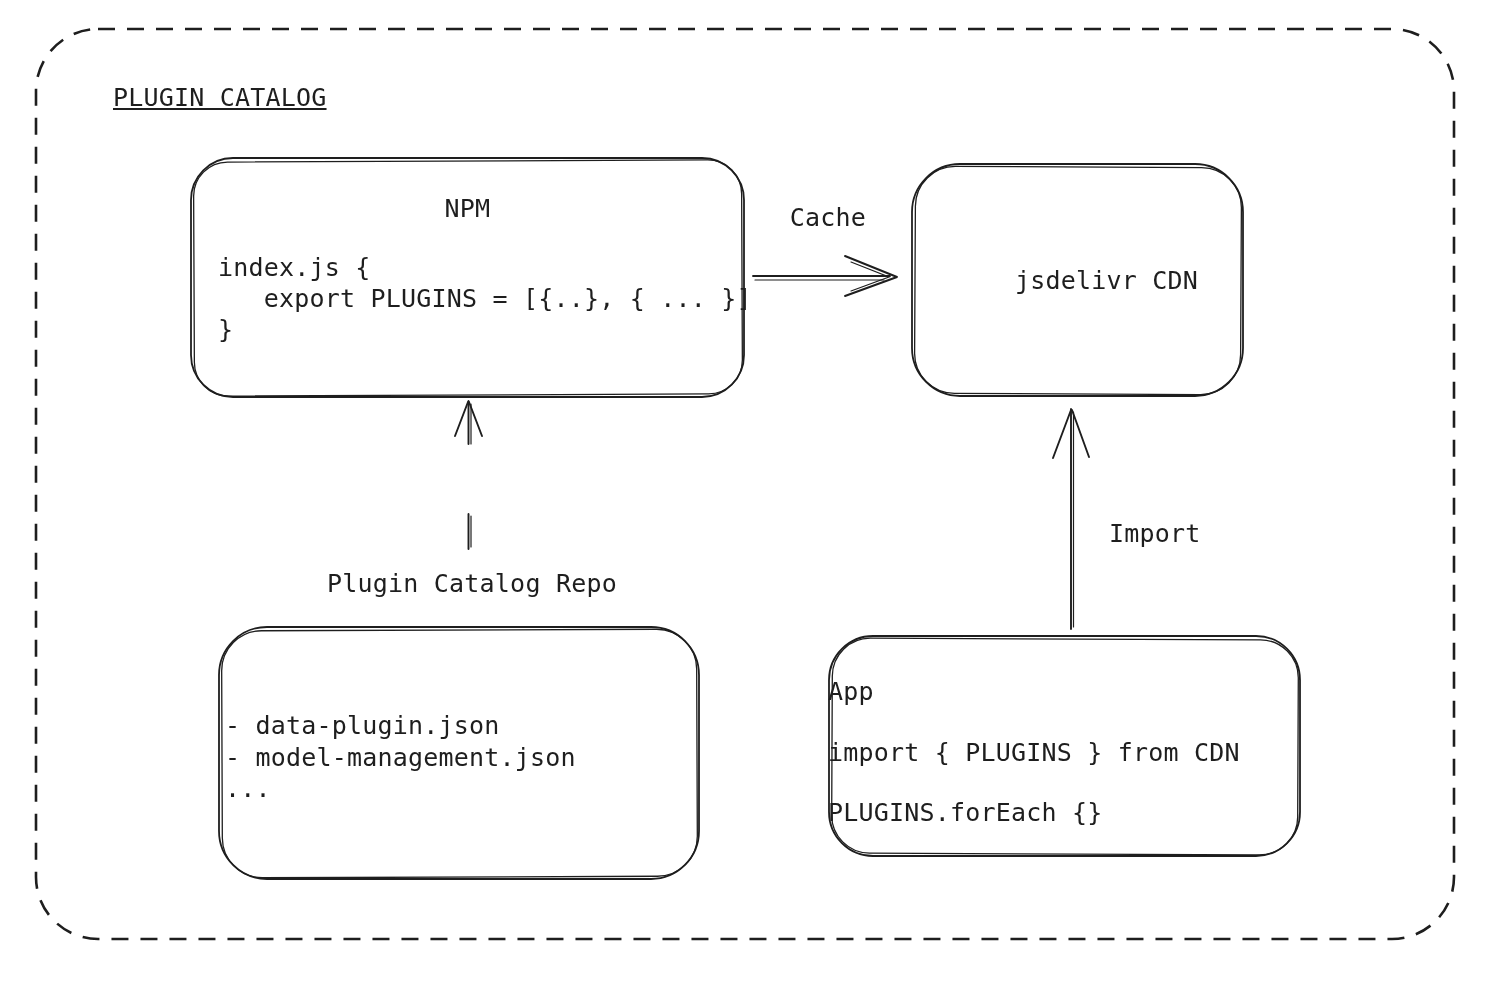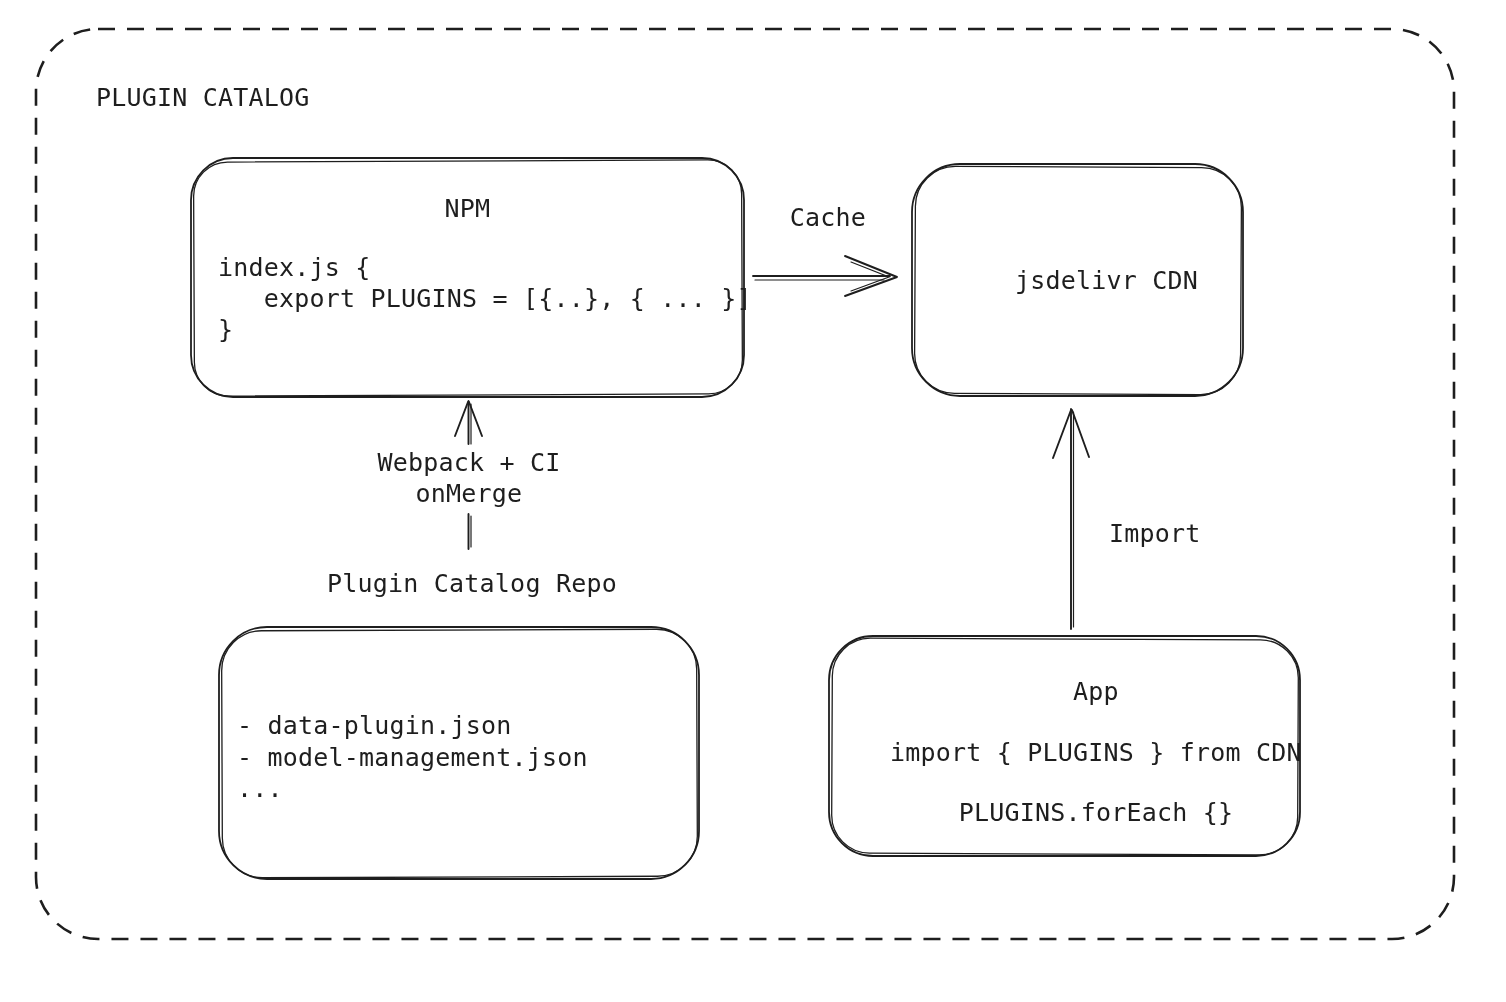--- a/index.html
+++ b/index.html
@@ -45,21 +45,21 @@
   }
   .t {
     position: absolute;
     color: #1e1e1e;
     font-size: 25px;
     line-height: 31px;
     letter-spacing: 0.2px;
     white-space: pre;
   }
   .tc { text-align: center; }
-  .repo-files { line-height: 31.5px; margin-left: 12px; }
+  .repo-files { line-height: 31.5px; }
   .app-content { line-height: 30.3px; }
 </style>
 </head>
 <body>
 
 <div class="canvas">
 
   <svg class="shapes" width="1506" height="1002" viewBox="0 0 1506 1002">
 
     <rect class="boundary" x="36" y="29" width="1418" height="910" rx="62"></rect>
@@ -101,40 +101,38 @@
     </g>
 
     <g>
       <line class="edge" x1="1071" y1="409" x2="1071" y2="629"></line>
       <line class="edge2" x1="1073.5" y1="412" x2="1073.5" y2="627"></line>
       <line class="edge" x1="1053" y1="458" x2="1071" y2="410"></line>
       <line class="edge" x1="1089" y1="457" x2="1072" y2="410"></line>
     </g>
   </svg>
 
-  <div class="t" style="left:96px; top:82px;">PLUGIN CATALOG</div>
+  <div class="t" style="left:113px; top:82px;text-decoration:underline;">PLUGIN CATALOG</div>
 
   <div class="t" style="left:218px; top:252px;">index.js {
    export PLUGINS = [{..}, { ... }]
 }</div>
   <div class="t tc" style="left:191px; top:193px; width:553px;">NPM</div>
 
   <div class="t tc" style="left:753px; top:202px; width:150px;">Cache</div>
 
   <div class="t tc" style="left:912px; top:265px; width:389px;">jsdelivr CDN</div>
 
-  <div class="t tc" style="left:338px; top:447px; width:262px;">Webpack + CI
-onMerge</div>
 
   <div class="t tc" style="left:286px; top:568px; width:300px;margin-left:36px;">Plugin Catalog Repo</div>
   <div class="t repo-files" style="left:225px; top:710px;">- data-plugin.json
 - model-management.json
 ...</div>
 
-  <div class="t app-content" style="left:890px; top:677px;text-align:center;">App
+  <div class="t app-content" style="left:828px; top:677px;">App
 
 import { PLUGINS } from CDN
 
 PLUGINS.forEach {}</div>
 
   <div class="t" style="left:1109px; top:518px;">Import</div>
 
 </div>
 
 </body></html>

